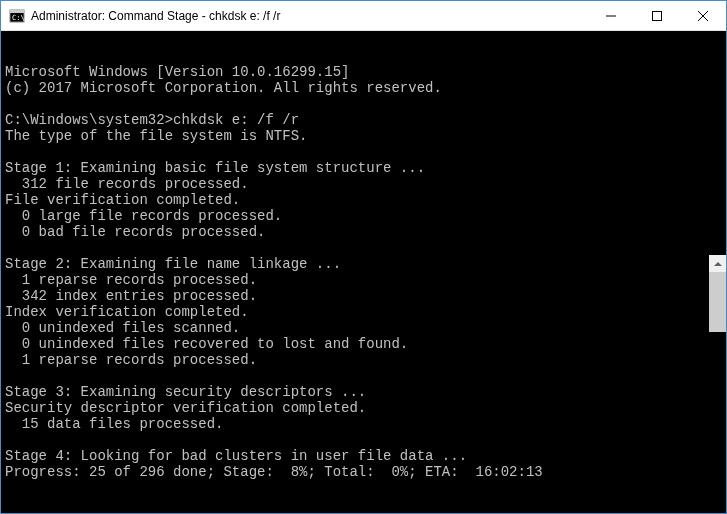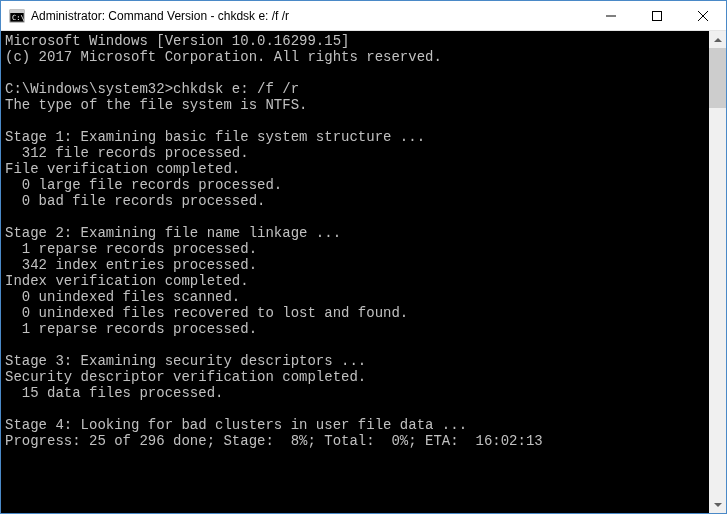--- a/index.html
+++ b/index.html
@@ -49,20 +49,21 @@
       justify-content: center;
       font-size: 10px;
       color: #000;
       cursor: pointer;
     }
     .terminal-wrap {
       flex: 1;
       display: flex;
       background: #000;
       overflow: hidden;
+      align-items: center;
     }
     .terminal {
       flex: 1;
       background: #000;
       color: #c0c0c0;
       font-family: Consolas, "Courier New", monospace;
       font-size: 14px;
       line-height: 16px;
       padding: 2px 0 2px 4px;
       white-space: pre;
@@ -102,21 +103,21 @@
 <body>
 
 <div class="titlebar">
   <div class="titlebar-icon">
     <svg width="16" height="16" viewBox="0 0 16 16">
       <rect x="1" y="2" width="14" height="12" fill="#000" stroke="#888" stroke-width="1"></rect>
       <rect x="1" y="2" width="14" height="3" fill="#ccc"></rect>
       <text x="3" y="12" font-size="7" fill="#fff" font-family="monospace">C:\</text>
     </svg>
   </div>
-  <div class="titlebar-title">Administrator: Command Version - chkdsk  e: /f /r</div>
+  <div class="titlebar-title">Administrator: Command Stage - chkdsk  e: /f /r</div>
   <div class="win-controls">
     <div class="win-btn">
       <svg width="10" height="10" viewBox="0 0 10 10">
           <line x1="0" y1="5" x2="10" y2="5" stroke="#000" stroke-width="1"></line>
         </svg>
     </div>
     <div class="win-btn">
       <svg width="10" height="10" viewBox="0 0 10 10">
           <rect x="0.5" y="0.5" width="9" height="9" fill="none" stroke="#000" stroke-width="1"></rect>
         </svg>

